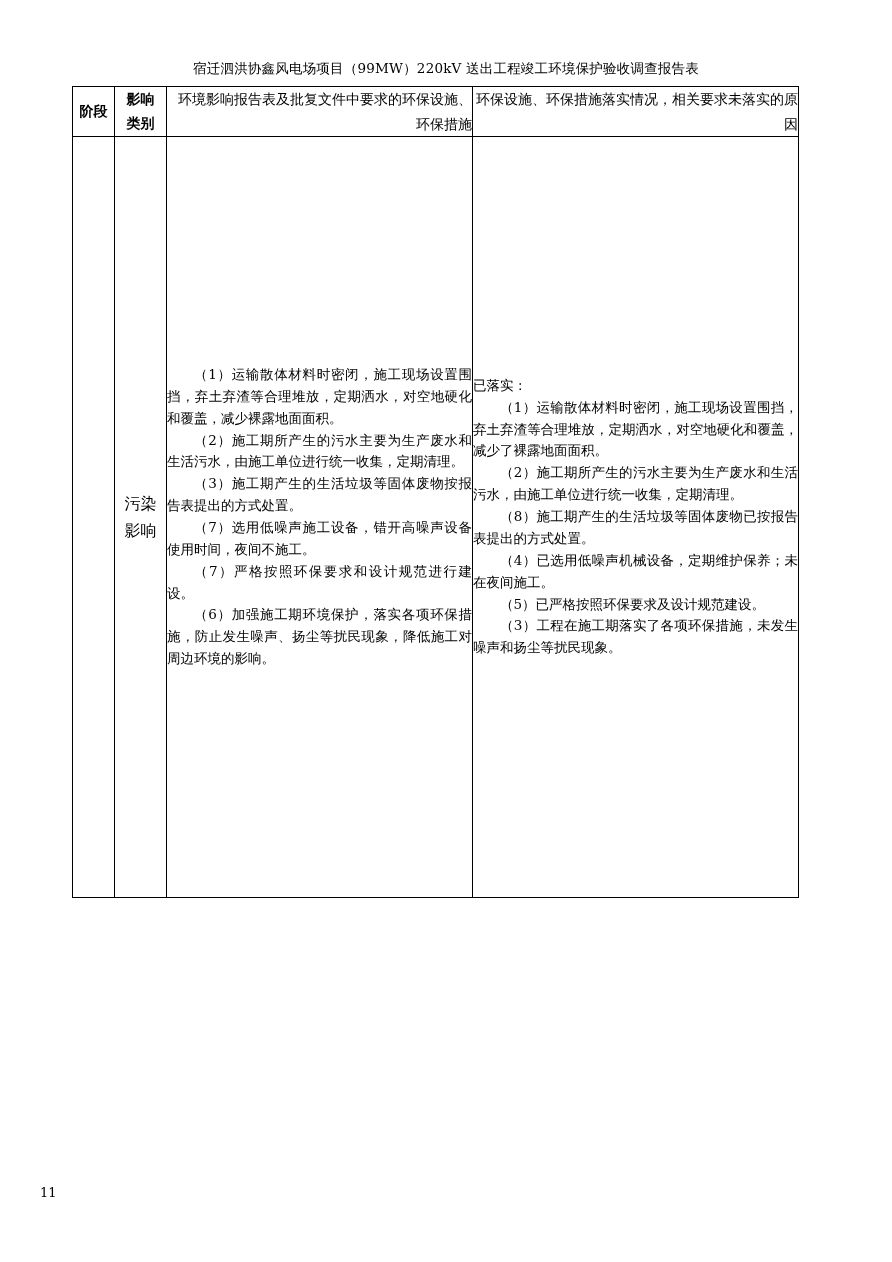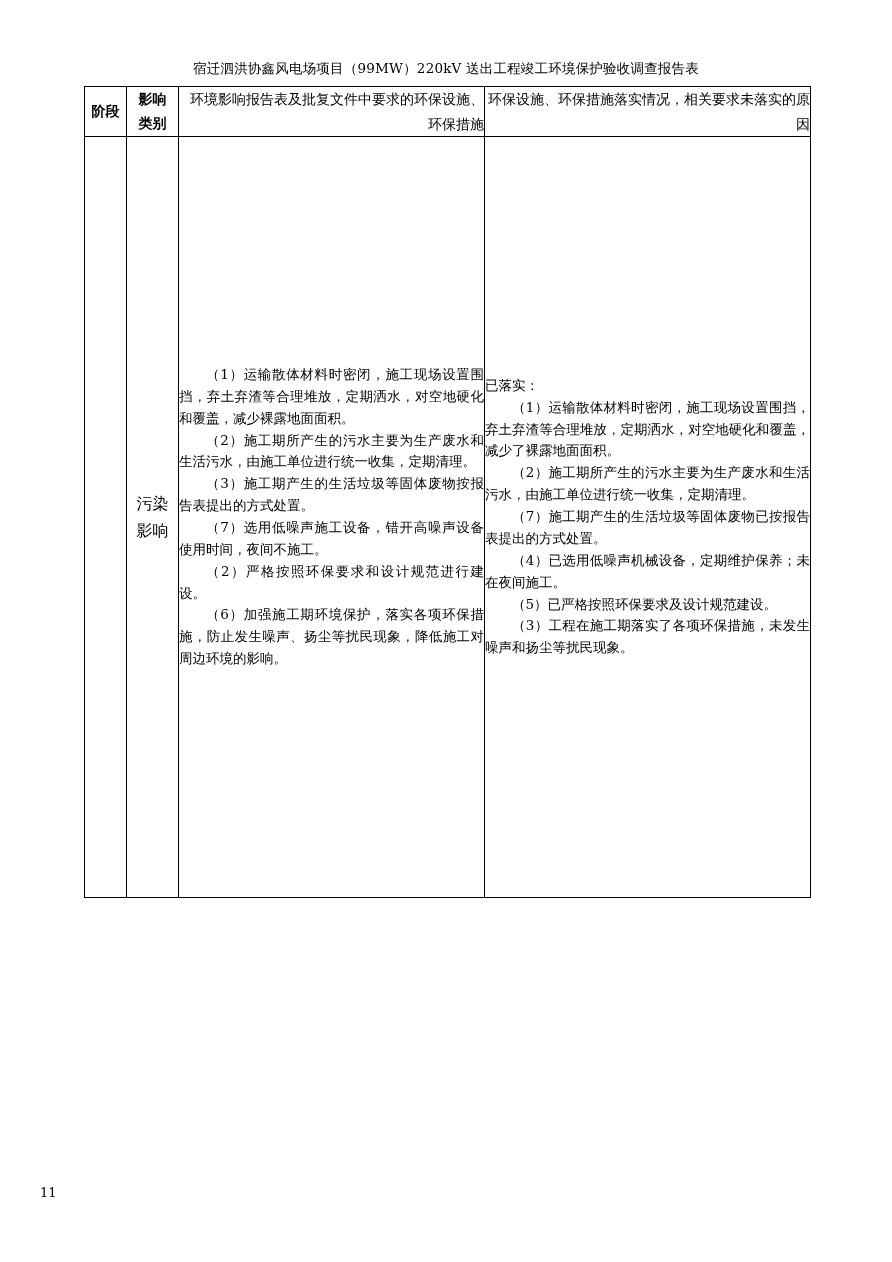--- a/index.html
+++ b/index.html
@@ -23,21 +23,21 @@
     left: 0;
     width: 892px;
     text-align: center;
     font-size: 13.5px;
     font-family: "DejaVu Serif", "Liberation Serif", serif;
     letter-spacing: 0.2px;
   }
   .table-wrap {
     position: absolute;
     top: 86px;
-    left: 84px;
+    left: 72px;
     width: 726px;
   }
   table.main {
     border-collapse: collapse;
     width: 726px;
     table-layout: fixed;
   }
   table.main td, table.main th {
     border: 1px solid #000;
     vertical-align: middle;
@@ -134,28 +134,28 @@
           <td class="vert-label label-mid"></td>
           <td class="vert-label label-mid">
             <div>污染</div>
             <div>影响</div>
           </td>
           <td class="body-cell cell-mid">
             <p>（1）运输散体材料时密闭，施工现场设置围挡，弃土弃渣等合理堆放，定期洒水，对空地硬化和覆盖，减少裸露地面面积。</p>
             <p>（2）施工期所产生的污水主要为生产废水和生活污水，由施工单位进行统一收集，定期清理。</p>
             <p>（3）施工期产生的生活垃圾等固体废物按报告表提出的方式处置。</p>
             <p>（7）选用低噪声施工设备，错开高噪声设备使用时间，夜间不施工。</p>
-            <p>（2）严格按照环保要求和设计规范进行建设。</p>
+            <p>（7）严格按照环保要求和设计规范进行建设。</p>
             <p>（6）加强施工期环境保护，落实各项环保措施，防止发生噪声、扬尘等扰民现象，降低施工对周边环境的影响。</p>
           </td>
           <td class="body-cell cell-mid">
             <p class="noindent">已落实：</p>
             <p>（1）运输散体材料时密闭，施工现场设置围挡，弃土弃渣等合理堆放，定期洒水，对空地硬化和覆盖，减少了裸露地面面积。</p>
             <p>（2）施工期所产生的污水主要为生产废水和生活污水，由施工单位进行统一收集，定期清理。</p>
-            <p>（7）施工期产生的生活垃圾等固体废物已按报告表提出的方式处置。</p>
+            <p>（8）施工期产生的生活垃圾等固体废物已按报告表提出的方式处置。</p>
             <p>（4）已选用低噪声机械设备，定期维护保养；未在夜间施工。</p>
             <p>（5）已严格按照环保要求及设计规范建设。</p>
             <p>（3）工程在施工期落实了各项环保措施，未发生噪声和扬尘等扰民现象。</p>
           </td>
         </tr>
       </tbody>
     </table>
   </div>
 
   <div class="page-number">11</div>

